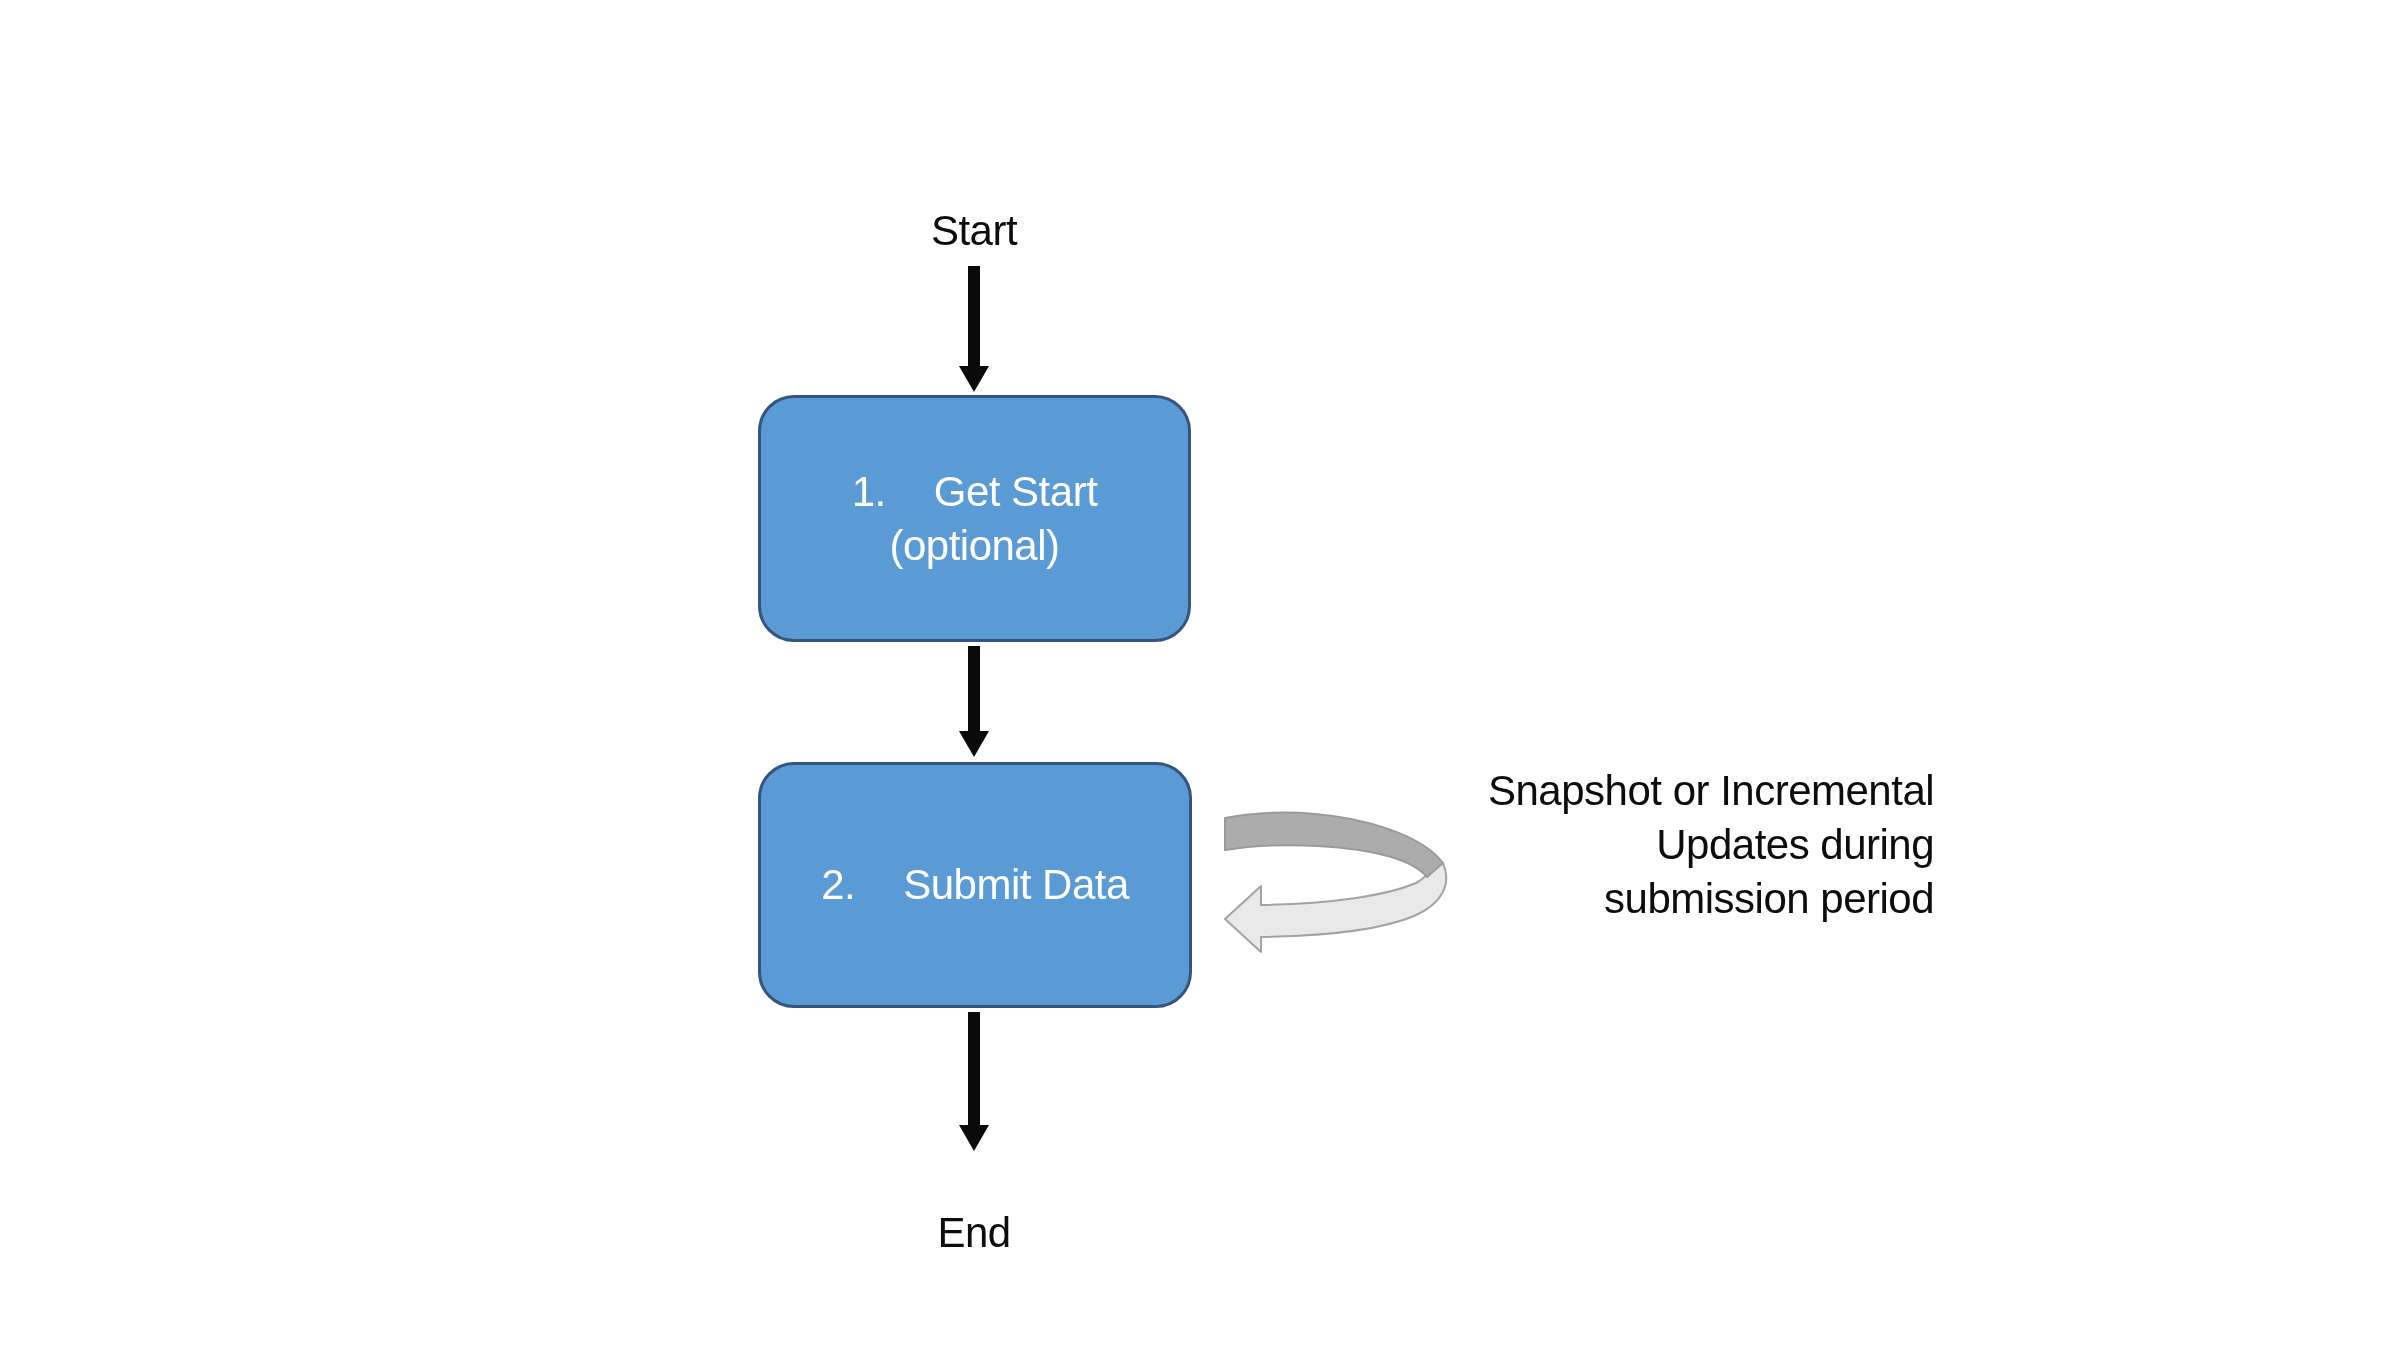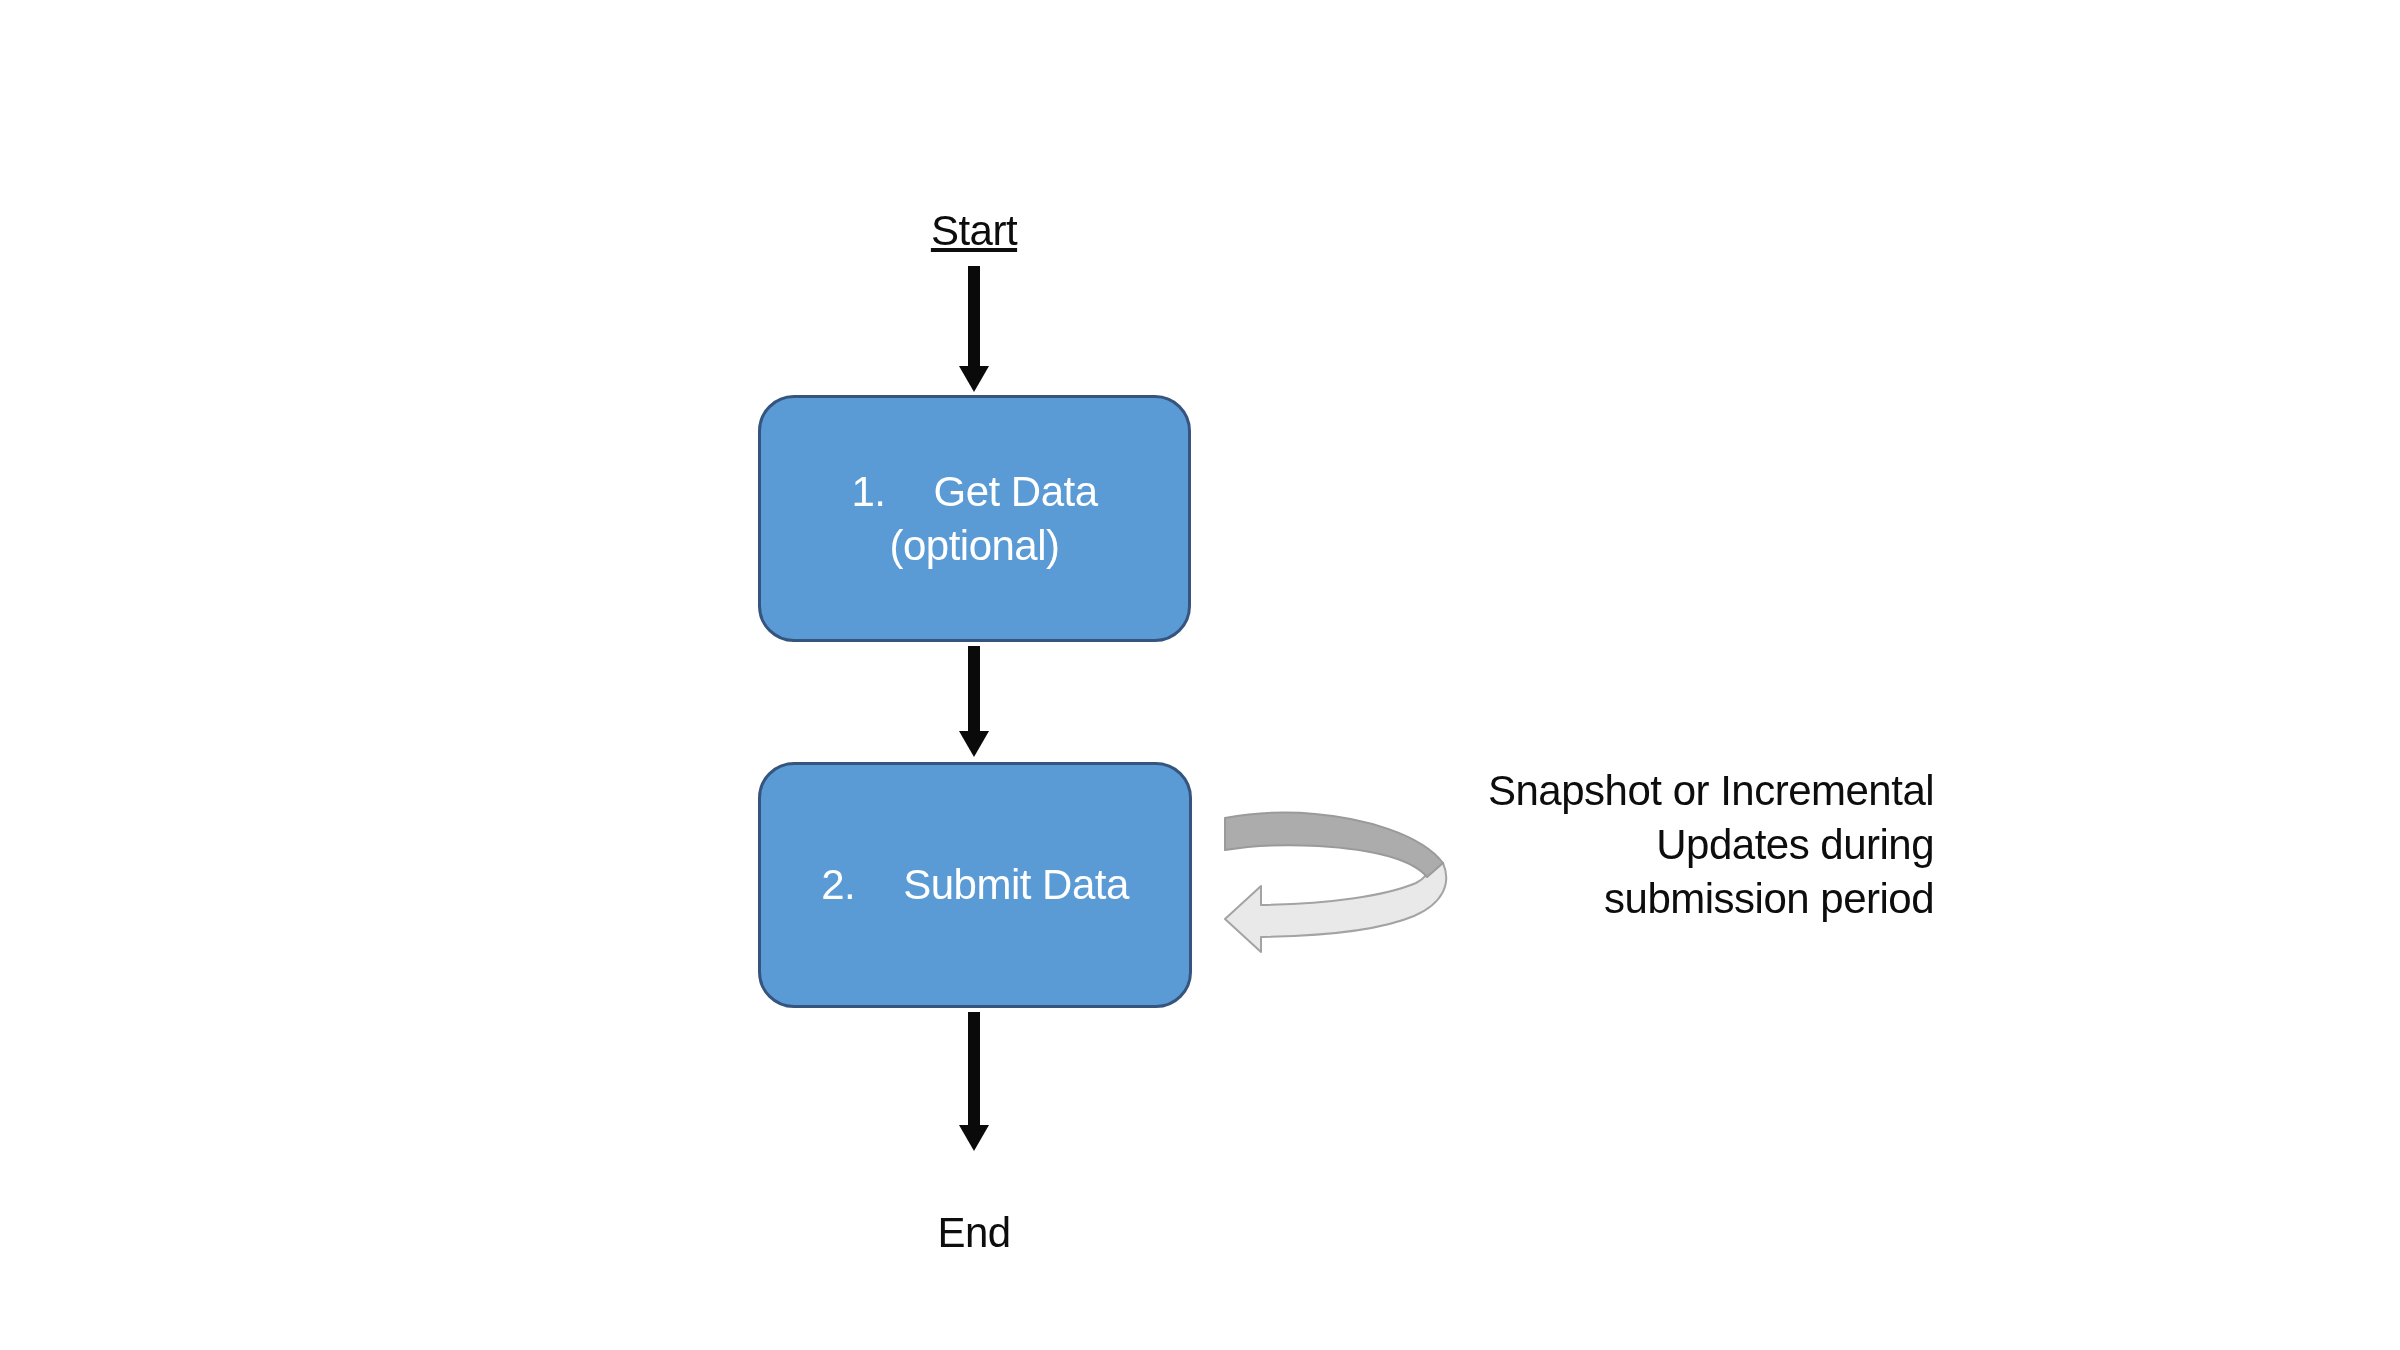--- a/index.html
+++ b/index.html
@@ -24,21 +24,21 @@
     font-size: 42px;
     line-height: 54px;
     letter-spacing: -0.5px;
     color: var(--text);
   }
   .label {
     position: absolute;
     width: 400px;
     text-align: center;
   }
-  .label.start { left: 774px; top: 204px; text-decoration: underline; }
+  .label.start { left: 774px; top: 204px; }
   .label.end   { left: 774px; top: 1161px; margin-top: 45px; }
 
   .varrow {
     position: absolute;
     width: 30px;
     display: flex;
     flex-direction: column;
     align-items: center;
   }
   .varrow.a1 { left: 959px; top: 266px; }
@@ -92,21 +92,21 @@
   <div class="label start">Start</div>
 
   <div class="varrow a1">
     <div class="arrow-shaft"></div>
     <div class="arrow-head"></div>
   </div>
 
   <div class="box box1">
     <div class="box-line row">
       <span class="num">1.</span>
-      <span>Get Data</span>
+      <span>Get Start</span>
     </div>
     <div class="box-line">(optional)</div>
   </div>
 
   <div class="varrow a2">
     <div class="arrow-shaft"></div>
     <div class="arrow-head"></div>
   </div>
 
   <div class="box box2">

